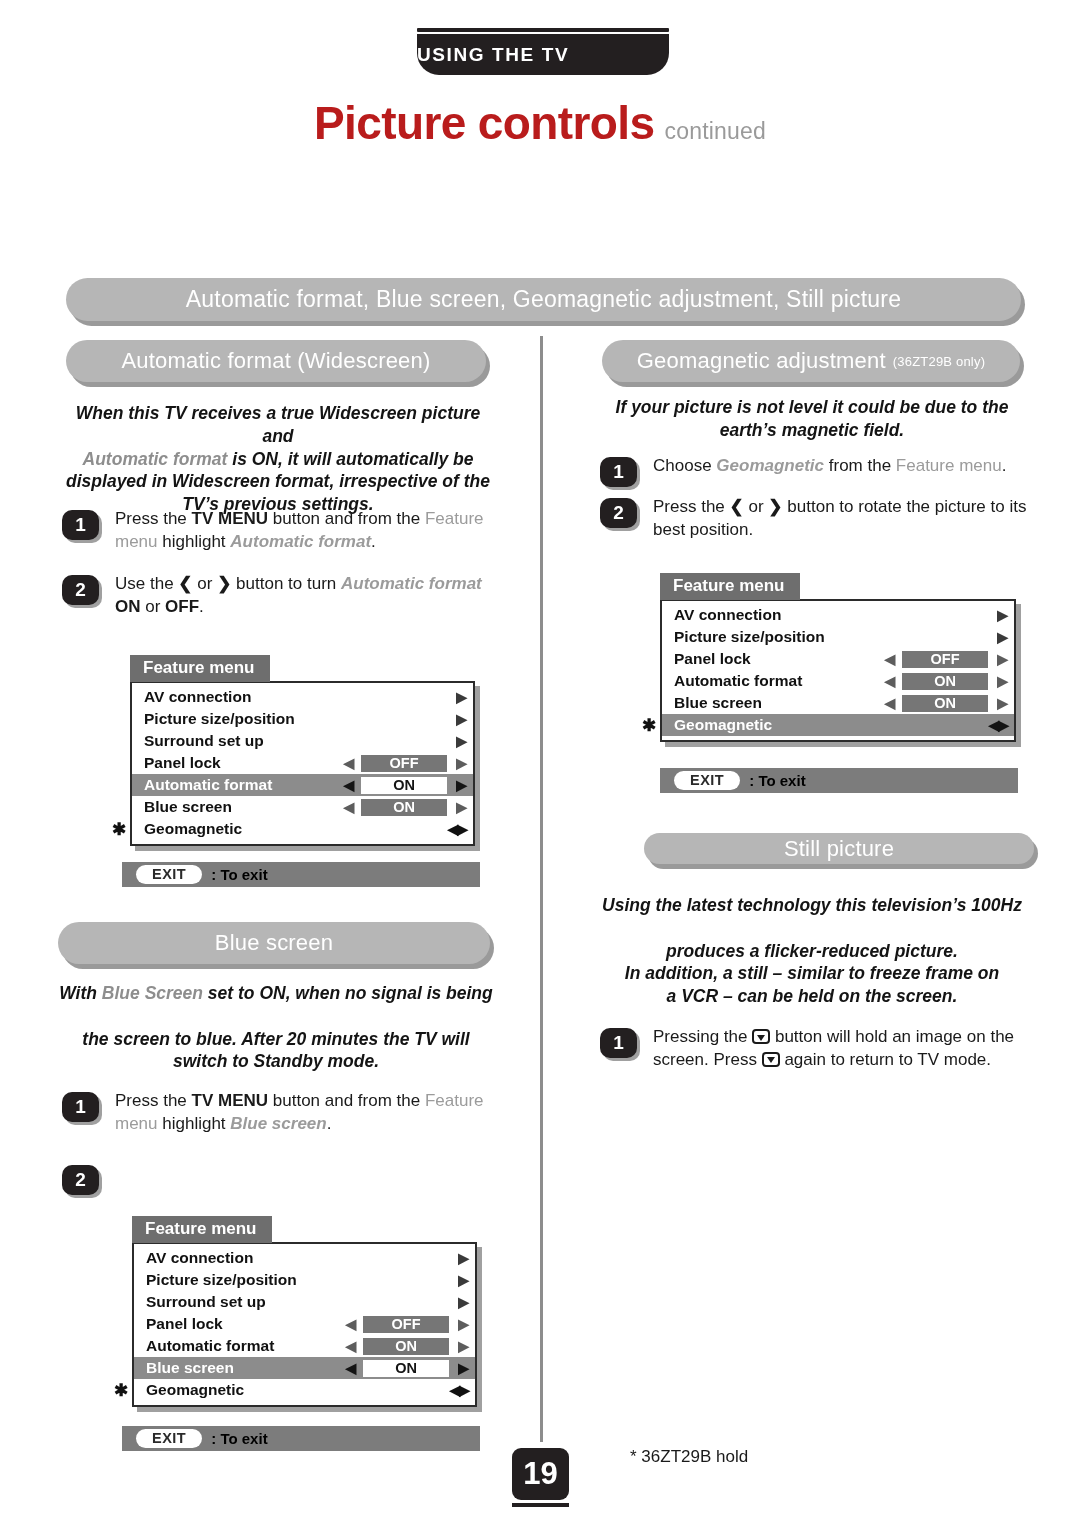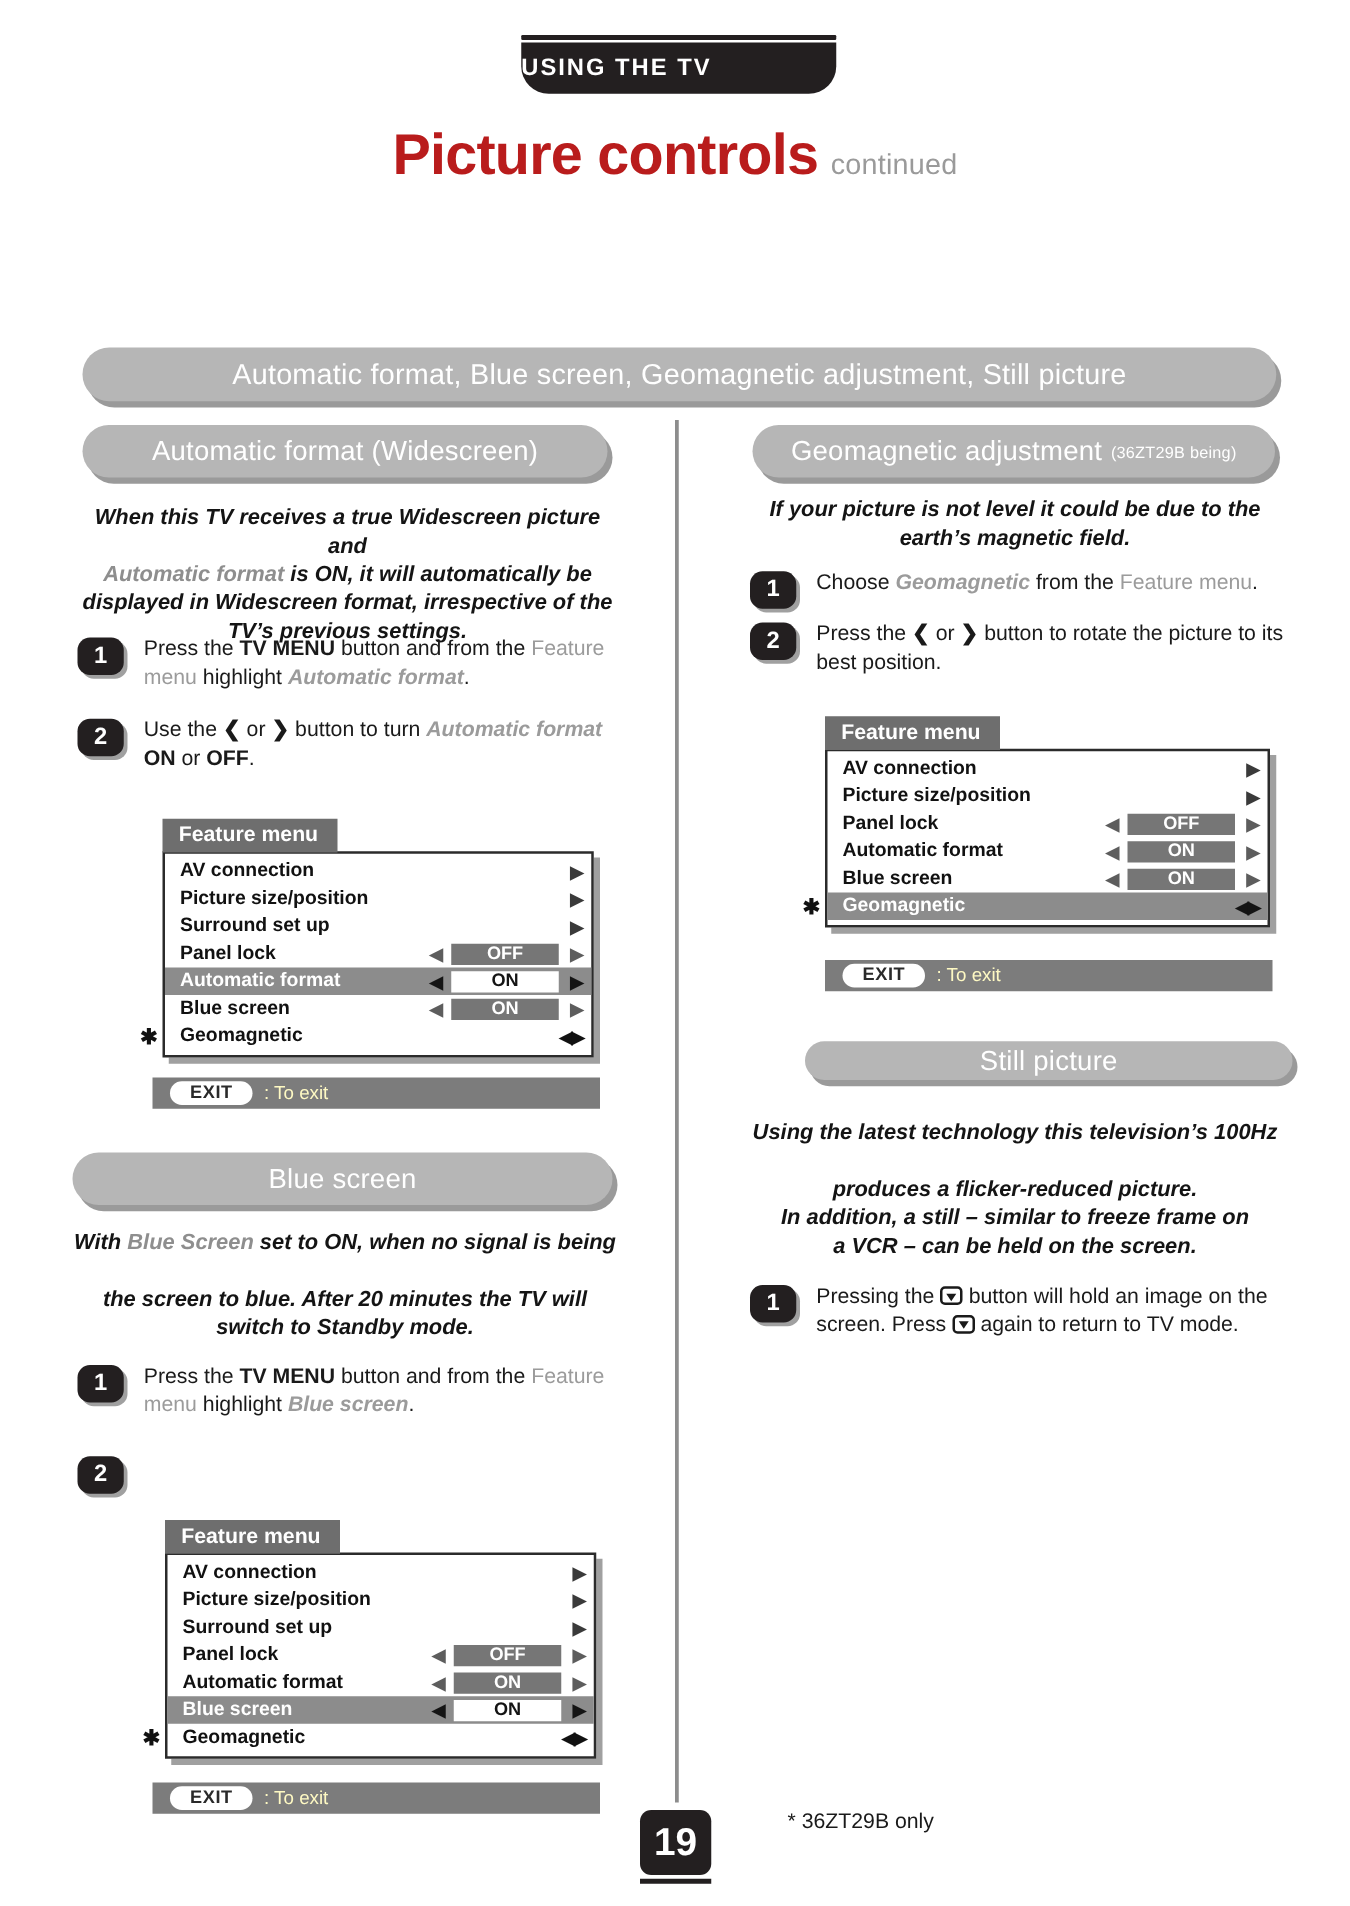--- a/index.html
+++ b/index.html
@@ -171,21 +171,21 @@
     padding-left:14px;
   }
   .exitbar .ebtn {
     background:#ffffff; color:#2a2a2a;
     font-size:14.5px; font-weight:bold;
     border-radius:10px;
     padding:1px 16px 2px 16px;
     letter-spacing:0.5px;
   }
   .exitbar .etxt {
-    color:#fef9c3; font-size:15px; font-weight:normal; margin-left:9px;
+    color:#000000; font-size:15px; font-weight:bold; margin-left:9px;
   }
 
   #osd-1 { left:130px; top:655px; }
   #osd-1 .box { width:345px; }
   #exit-1 { left:122px; top:862px; width:358px; height:25px; }
   #osd-2 { left:132px; top:1216px; }
   #osd-2 .box { width:345px; }
   #exit-2 { left:122px; top:1426px; width:358px; height:25px; }
   #osd-3 { left:660px; top:573px; }
   #osd-3 .box { width:356px; }
@@ -226,21 +226,21 @@
 <div class="pill wide" id="pill-master">
   <span class="ptext">Automatic format, Blue screen, Geomagnetic adjustment, Still picture</span>
 </div>
 
 <div class="pill" id="pill-auto">
   <span class="ptext">Automatic format (Widescreen)</span>
 </div>
 
 <div class="pill" id="pill-geo">
   <span class="ptext">Geomagnetic adjustment</span>
-  <span class="psub">(36ZT29B being)</span>
+  <span class="psub">(36ZT29B only)</span>
 </div>
 
 <div class="pill" id="pill-blue">
   <span class="ptext">Blue screen</span>
 </div>
 
 <div class="pill" id="pill-still">
   <span class="ptext">Still picture</span>
 </div>
 
@@ -441,13 +441,13 @@
       <span class="star" style="left: -20px; top: 114px;">✱</span>
     </div>
 </div>
 <div class="exitbar" id="exit-3">
   <span class="ebtn">EXIT</span>
   <span class="etxt">: To exit</span>
 </div>
 
 <div class="pagenum">19</div>
 <div class="pagerule"></div>
-<div class="footnote">* 36ZT29B only</div>
+<div class="footnote">* 36ZT29B hold</div>
 
 </body></html>

